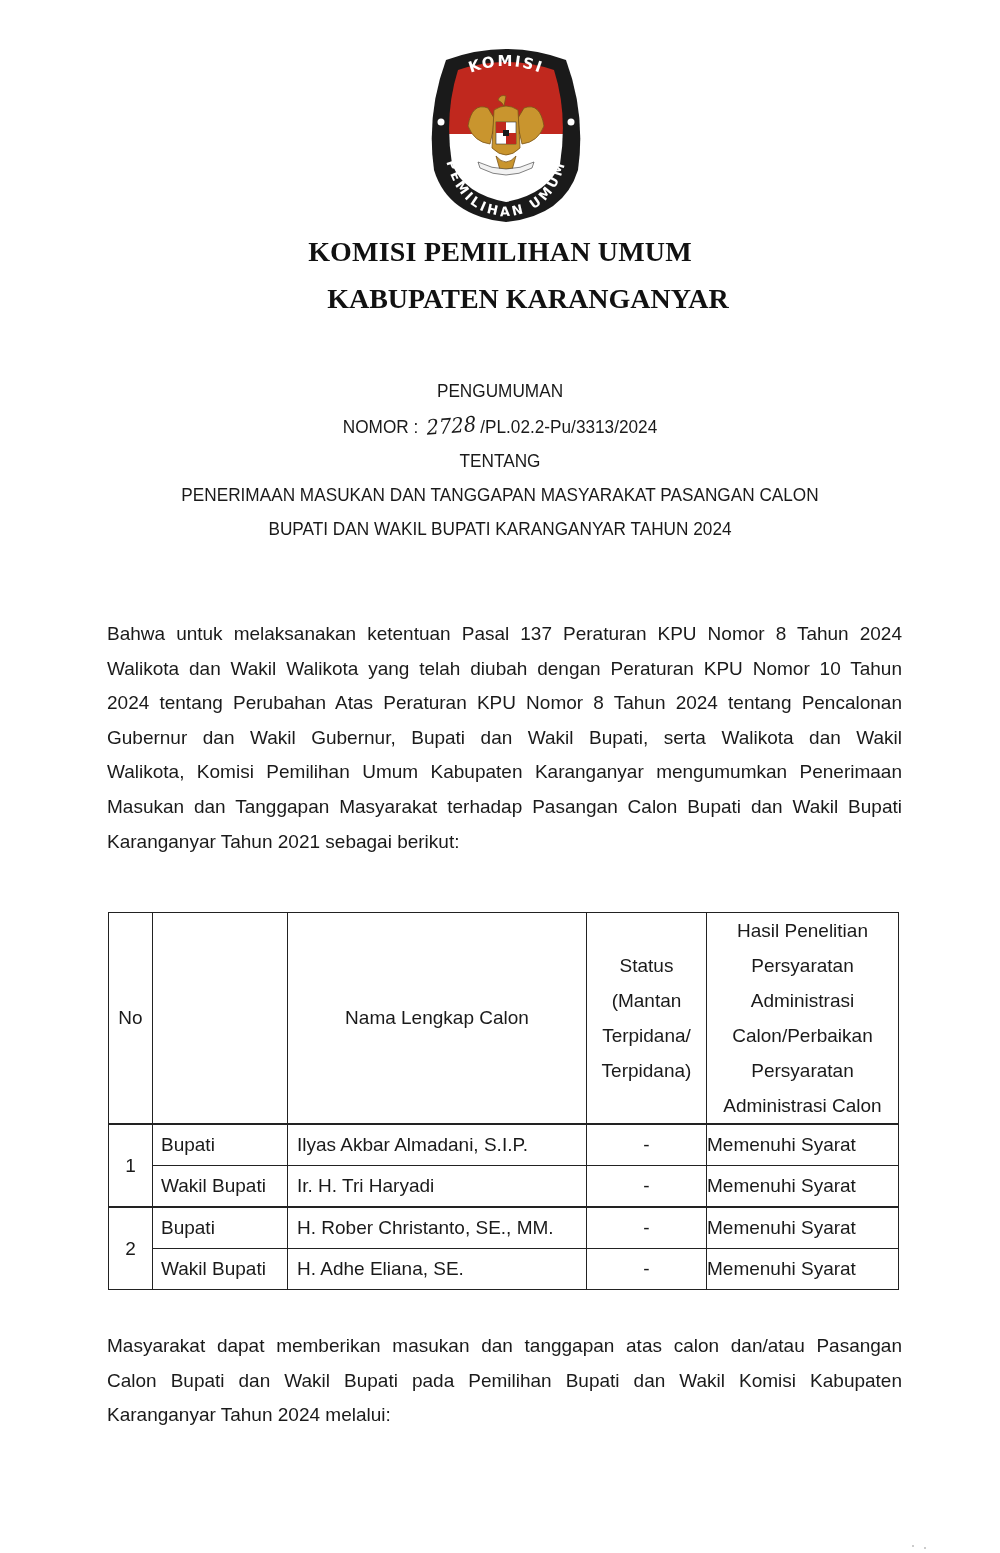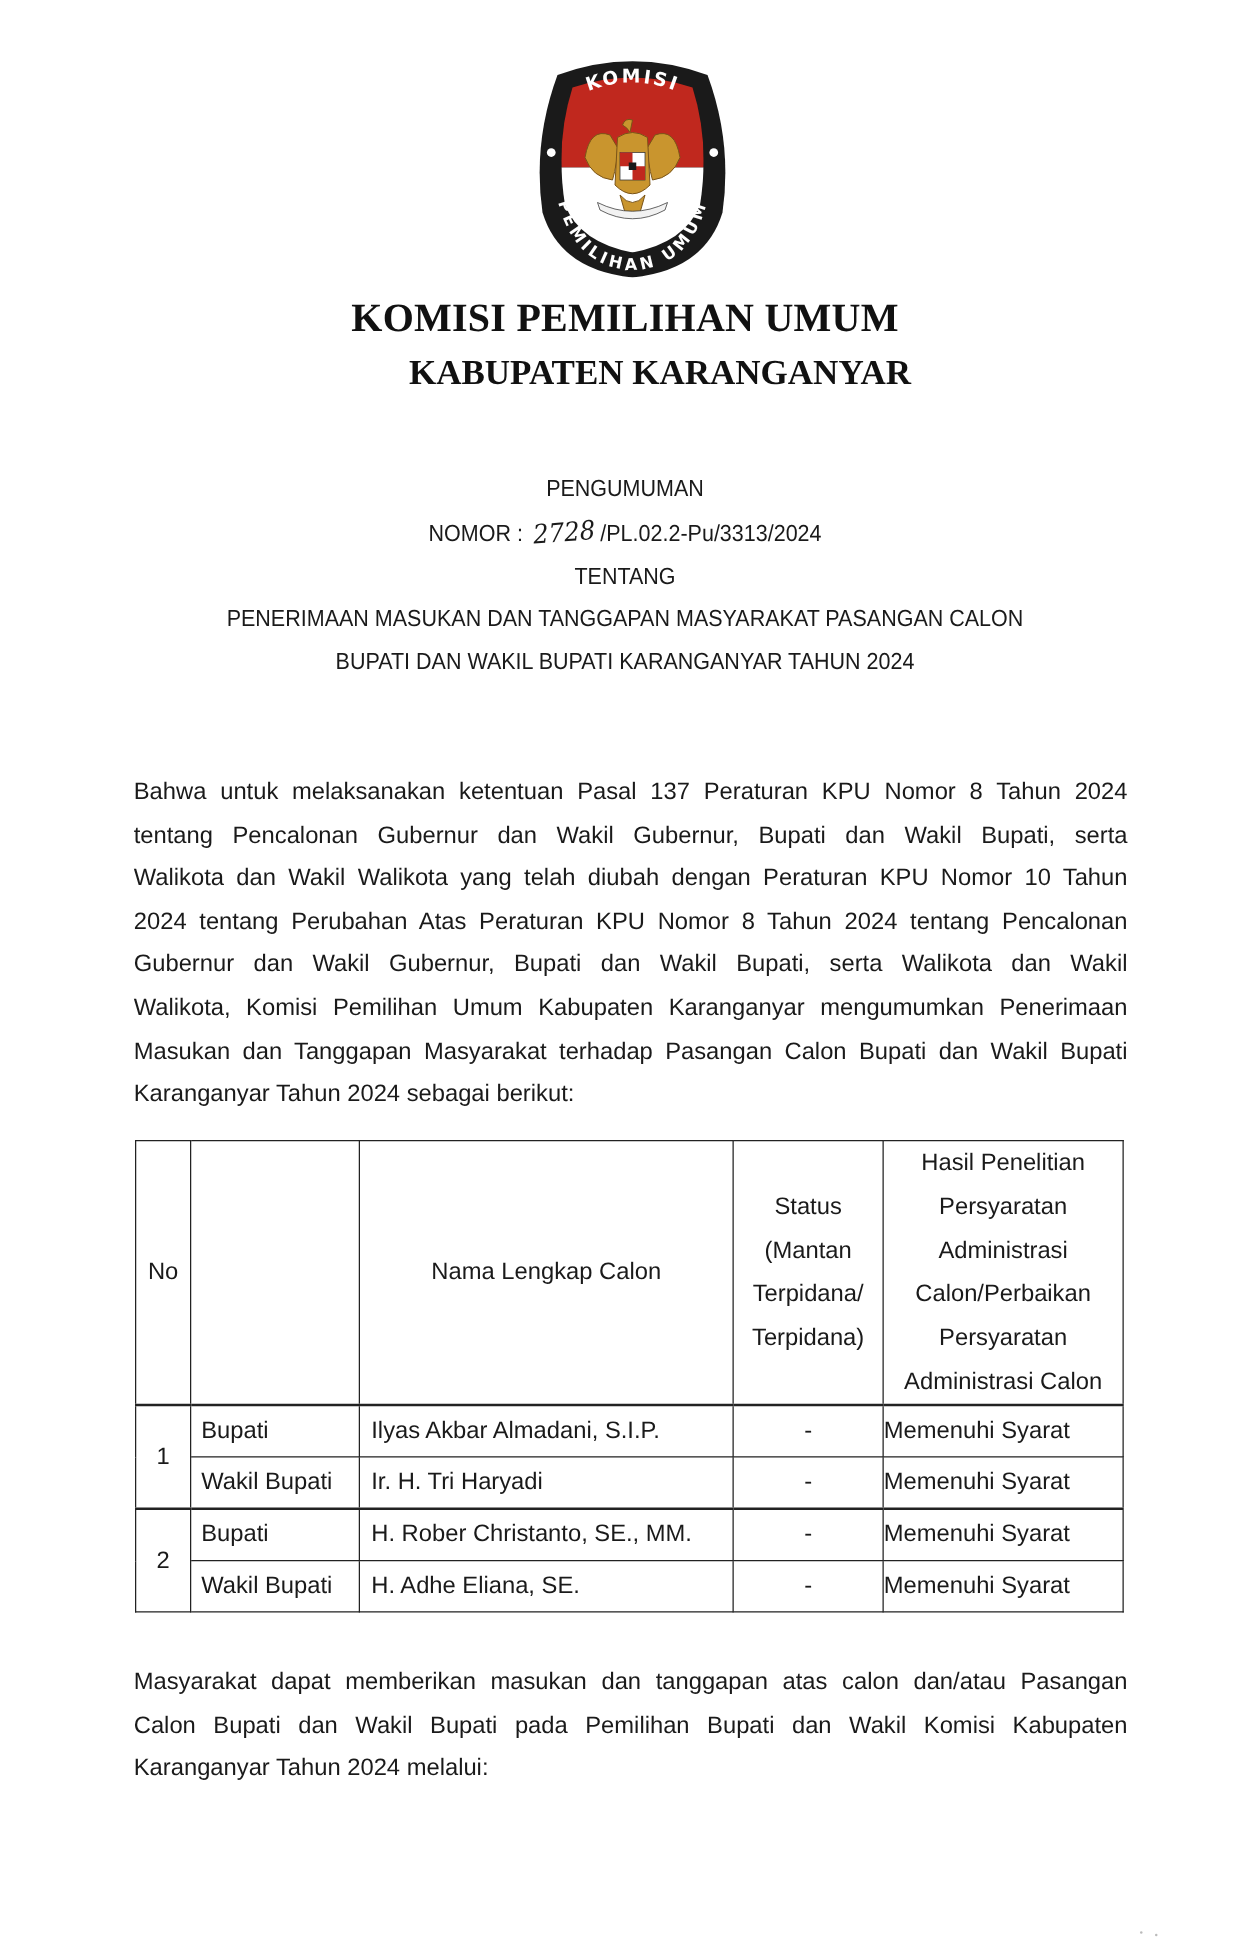--- a/index.html
+++ b/index.html
@@ -1,18 +1,18 @@
 <!DOCTYPE html>
 <html><head>
 <meta charset="utf-8">
 <style>
   html, body { margin: 0; padding: 0; background: #ffffff; }
   body { width: 1000px; height: 1553px; position: relative; overflow: hidden; font-family: "Liberation Sans", sans-serif; color: #1a1a1a; }
   .logo { position: absolute; left: 428px; top: 44px; width: 156px; height: 178px; }
-  .kop1 { position: absolute; left: 0; width: 1000px; top: 236px; text-align: center; font-family: "Liberation Serif", serif; font-weight: bold; font-size: 32px; letter-spacing: 0.2px; color: #111; }
+  .kop1 { position: absolute; left: 0; width: 1000px; top: 236px; text-align: center; font-family: "Liberation Serif", serif; font-weight: bold; font-size: 28px; letter-spacing: 0.2px; color: #111; }
   .kop2 { position: absolute; left: 0; width: 1000px; top: 283px; text-align: center; font-family: "Liberation Serif", serif; font-weight: bold; font-size: 28px; color: #111; margin-left: 28px; }
   .ann { position: absolute; left: 0; width: 1000px; text-align: center; font-size: 18.5px; transform: scaleX(0.93); transform-origin: 500px 0; color: #1a1a1a; }
   .nomor-line { top: 414px; }
   .hand { font-family: "DejaVu Serif", serif; font-style: italic; font-size: 21px; display: inline-block; transform: rotate(-4deg); margin: 0 4px; }
   .para { position: absolute; left: 107px; width: 795px; font-size: 19px; line-height: 34.6px; text-align: justify; text-align-last: left; color: #1a1a1a; }
   .para .ln { display: block; text-align: justify; text-align-last: justify; white-space: nowrap; }
   .para .ln.last { text-align-last: left; }
   table.cands { position: absolute; left: 108px; top: 912px; width: 791px; border-collapse: collapse; font-size: 19px; color: #1a1a1a; }
   table.cands td, table.cands th { border: 1.5px solid #222; font-weight: normal; padding: 0; }
   th.h-no { width: 43px; height: 209px; }
@@ -78,27 +78,26 @@
 <div class="ann nomor-line">
   <span>NOMOR :</span>
   <span class="hand">2728</span><span>/PL.02.2-Pu/3313/2024</span>
 </div>
 <div class="ann" style="top:450px">TENTANG</div>
 <div class="ann" style="top:484px">PENERIMAAN MASUKAN DAN TANGGAPAN MASYARAKAT PASANGAN CALON</div>
 <div class="ann" style="top:518px">BUPATI DAN WAKIL BUPATI KARANGANYAR TAHUN 2024</div>
 
 <div class="para" style="top:617px">
   <span class="ln">Bahwa untuk melaksanakan ketentuan Pasal 137 Peraturan KPU Nomor 8 Tahun 2024</span>
-  <span class="ln">tentang Pencalonan Gubernur dan Wakil Gubernur,  Bupati dan Wakil Bupati, serta</span>
   <span class="ln">Walikota dan Wakil Walikota yang telah diubah dengan Peraturan KPU Nomor 10 Tahun</span>
   <span class="ln">2024 tentang Perubahan Atas Peraturan KPU Nomor 8 Tahun 2024 tentang Pencalonan</span>
   <span class="ln">Gubernur dan Wakil Gubernur,  Bupati dan Wakil Bupati, serta Walikota dan Wakil</span>
   <span class="ln">Walikota, Komisi Pemilihan Umum Kabupaten Karanganyar  mengumumkan Penerimaan</span>
   <span class="ln">Masukan dan Tanggapan Masyarakat terhadap Pasangan Calon Bupati dan Wakil Bupati</span>
-  <span class="ln last">Karanganyar Tahun 2024 sebagai berikut:</span>
+  <span class="ln last">Karanganyar Tahun 2021 sebagai berikut:</span>
 </div>
 
 <table class="cands">
   <thead>
     <tr>
       <th class="h-no">No</th>
       <th class="h-jab"></th>
       <th class="h-nama">Nama Lengkap  Calon</th>
       <th class="h-status">
         <div>Status</div>

